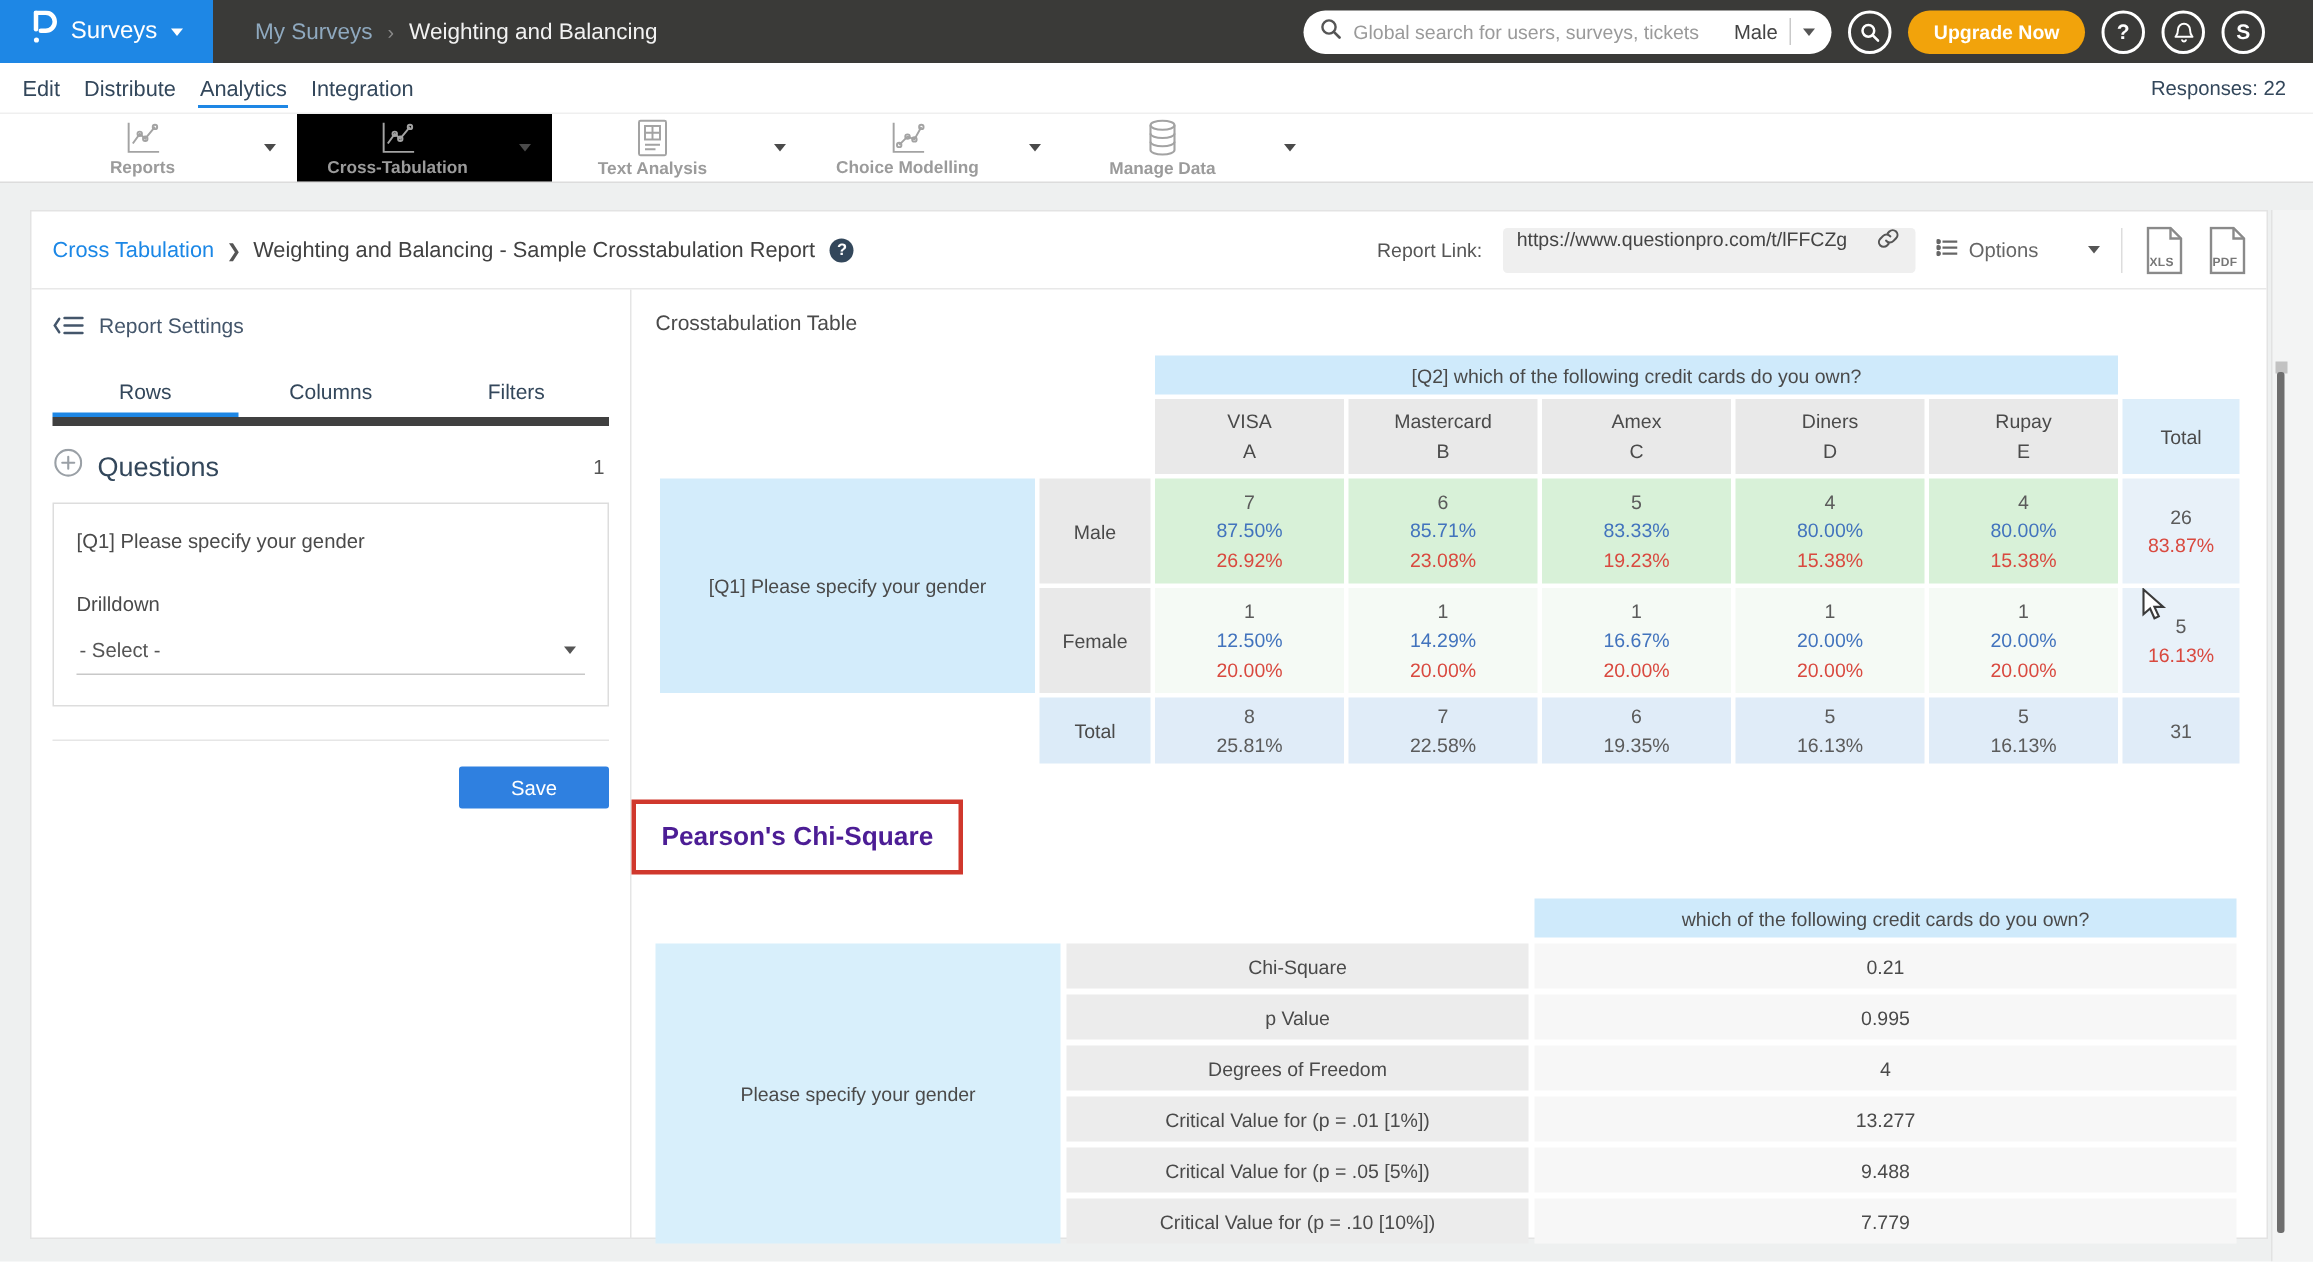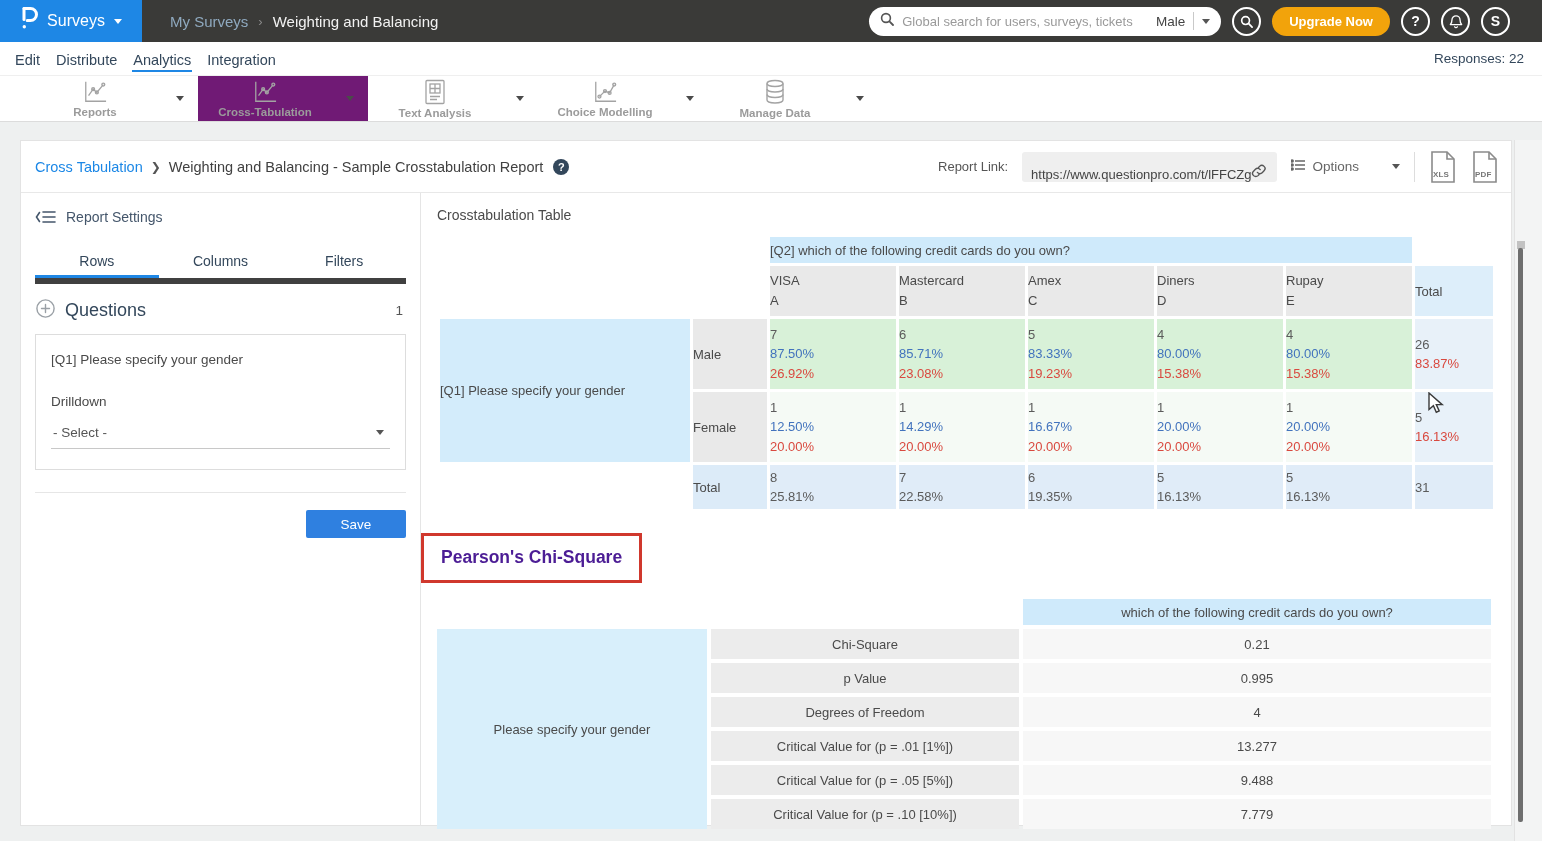--- a/index.html
+++ b/index.html
@@ -28,37 +28,37 @@
   
   .nav-row { height:34px; background:#fff; display:flex; align-items:center; padding:0 18px 0 14px; border-bottom:1px solid #efefef; }
   .nav-tabs { display:flex; gap:14px; height:100%; align-items:center; }
   .nav-tab { font-size:14.5px; color:#33475b; cursor:pointer; padding:6px 1px 4px; }
   .nav-tab.active { border-bottom:2px solid #1e87e5; padding-bottom:2px; }
   .responses { margin-left:auto; font-size:13.5px; color:#33475b; }
 
   
   .toolbar { height:46px; background:#fff; border-bottom:1px solid #dcdcdc; display:flex; padding-left:28px;font-weight:bold; }
   .tool-group { width:170px; display:flex; align-items:stretch; cursor:pointer; }
-  .tool-group.active { background:#701a75; }
+  .tool-group.active { background:#000000; }
   .tool-main { flex:1; display:flex; flex-direction:column; align-items:center; justify-content:center; gap:2px; }
   .tool-label { font-size:11.5px; color:#9b9b9b; }
   .tool-caret { width:36px; display:flex; align-items:center; justify-content:center; color:#4a4a4a; }
   .tool-icon svg { display:block; }
 
   
   .card { position:absolute; left:20px; top:140px; width:1492px; height:686px; background:#fff; border:1px solid #e3e3e3; }
   .card-header { height:52px; border-bottom:1px solid #e8e8e8; display:flex; align-items:center; padding:0 12px 0 14px; }
   .report-crumbs { display:flex; align-items:center; gap:8px; font-size:14.5px; }
   .link-blue { color:#1b87e6; cursor:pointer; }
   .rc-sep { color:#555; font-size:12px; }
   .report-title { color:#414141; }
   .help-dot { width:16px; height:16px; border-radius:50%; background:#33475b; color:#fff; font-size:11px; font-weight:bold; display:flex; align-items:center; justify-content:center; margin-left:2px; cursor:pointer; }
   .header-right { margin-left:auto; display:flex; align-items:center; gap:14px; }
   .rl-label { font-size:13px; color:#555; }
-  .rl-box { background:#efefef; border-radius:3px; height:30px; display:flex; align-items:flex-end; padding:0 9px; gap:0; }
+  .rl-box { background:#efefef; border-radius:3px; height:30px; display:flex; align-items:flex-start; padding:0 9px; gap:20px; }
   .rl-url { font-size:13px; color:#444; }
   .options-btn { display:flex; align-items:center; gap:7px; color:#666; font-size:13.5px; cursor:pointer; }
   .opt-caret { margin-left:26px; color:#555; }
   .hdr-div { width:1px; height:30px; background:#ddd; }
   .file-icon { position:relative; width:28px; height:32px; cursor:pointer; }
   .file-label { position:absolute; left:4px; bottom:4px; font-size:8px; font-weight:bold; color:#777; letter-spacing:.2px; }
 
   .card-body { display:flex; height:633px; }
 
   
@@ -78,21 +78,21 @@
   .select-val { font-size:13.5px; color:#555; }
   .side-div { margin-top:22px; border-top:1px solid #e6e6e6; }
   .save-row { display:flex; justify-content:flex-end; margin-top:17px; padding-right:0; }
   .save-btn { width:100px; height:28px; background:#2f80e0; border:none; color:#fff; font-size:13.5px; font-family:inherit; border-radius:2px; cursor:pointer; }
 
   
   .main { flex:1; padding:14px 0 0 16px; position:relative; }
   .main-title { font-size:14px; color:#4a4a4a; }
 
   table.ct { border-collapse:separate; border-spacing:3px; margin-top:11px; }
-  table.ct td { text-align:left; vertical-align:middle; font-size:13px; color:#4a4a4a; }
+  table.ct td { text-align:center; vertical-align:middle; font-size:13px; color:#4a4a4a; }
   td.blank { background:transparent; }
   .h-q2 { background:#cfeafb; height:26px; }
   .h-col { background:#e9e9e9; height:50px; line-height:1.55; }
   .h-total { background:#ddeefa; }
   .c-q1 { background:#d3ecfb; font-size:13.5px; }
   .c-rowlabel { background:#e9e9e9; }
   .c-male { background:#d8f1d8; }
   .c-female { background:#f5faf5; }
   .c-totcol { background:#e8f1f9; }
   .c-totrow { background:#e0ecf8; }

